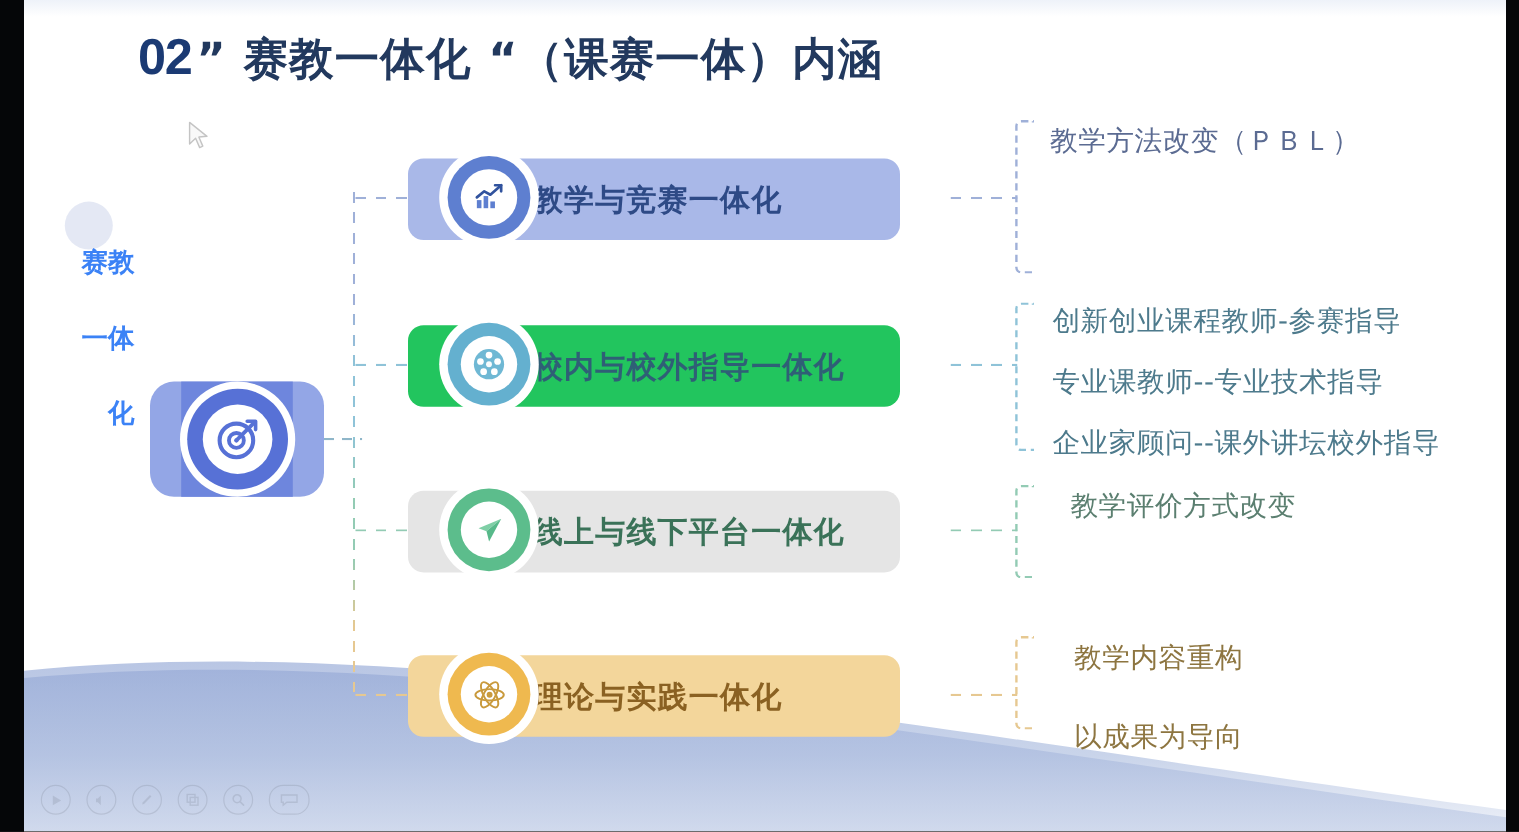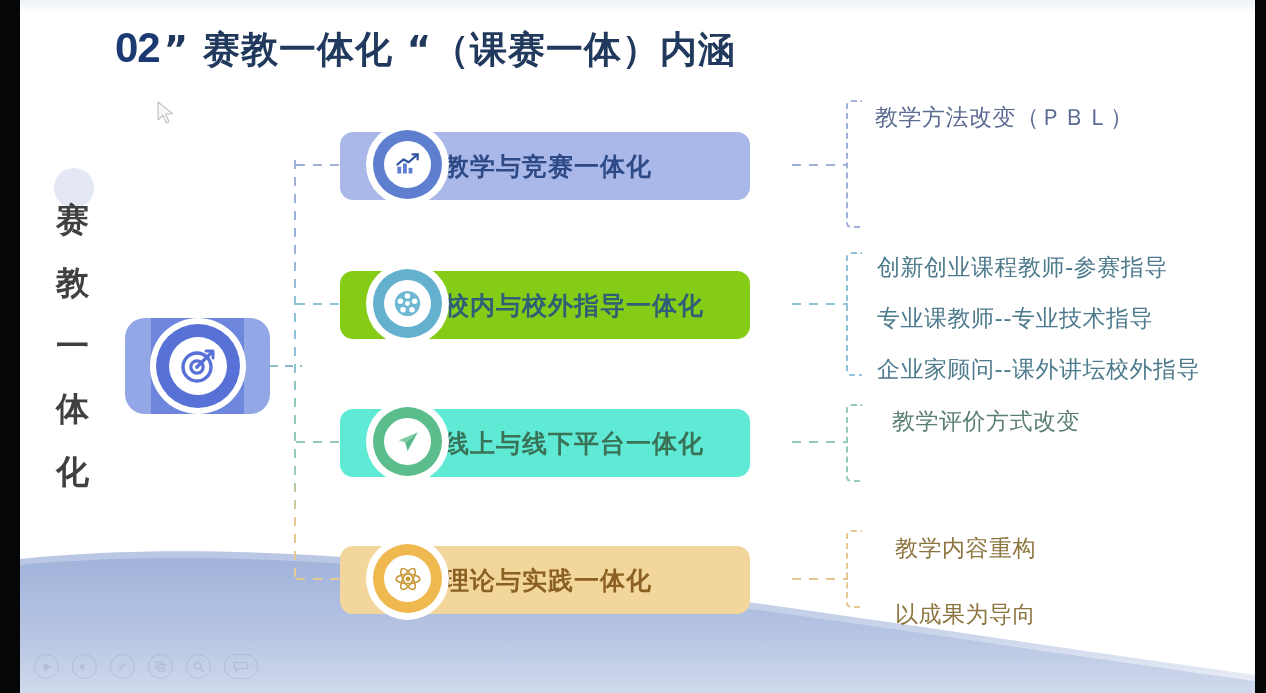--- a/index.html
+++ b/index.html
@@ -63,22 +63,22 @@
   .title-text{
     font-size:37px; font-weight:bold; color:#22395e;
     letter-spacing:1px;
     font-family:"DejaVu Sans","Liberation Sans",sans-serif;
   }
 
   
   .root-label{
     position:absolute; left:36px; top:188px;
     width:56px;
-    font-size:33px; font-weight:bold; color:#404040;
-    line-height:63px; text-align:left;
+    font-size:22px; font-weight:bold; color:#3b82f6;
+    line-height:63px; text-align:right;
     font-family:"DejaVu Sans","Liberation Sans",sans-serif;
   }
   .root-blob{
     position:absolute; left:34px; top:168px;
     width:40px; height:40px; border-radius:50%;
     background:#dfe4f2;
     opacity:.85;
   }
 
   
@@ -311,21 +311,21 @@
       </div>
       <div class="stub-right" style="left:772px; top:164px; background:#9fb0d8;"></div>
       <div class="bracket" style="left:826px; top:100px; height:128px; border-color:#9fb0d8;"></div>
       <div class="details" style="left:855px; top:102px; gap:17px; color:#5b6b92;">
         <span class="detail-item">教学方法改变（ＰＢＬ）</span>
       </div>
     </div>
 
     <div class="row">
       <div class="stub-left" style="left:276px; top:303px; background:#8fc3d8;"></div>
-      <div class="card" style="left:320px; top:271px; background:#84cc16;">
+      <div class="card" style="left:320px; top:271px; background:#22c55e;">
         <div class="badge">
           <div class="badge-ring" style="background:#64b0cf;">
             <div class="badge-core">
               <span>
                 <svg width="29" height="29" viewBox="0 0 26 26" aria-hidden="true">
                   <circle cx="13" cy="13" r="11.3" fill="#6fb8d4"></circle>
                   <circle cx="13" cy="6.2" r="2.5" fill="#ffffff"></circle>
                   <circle cx="6.6" cy="11" r="2.5" fill="#ffffff"></circle>
                   <circle cx="19.4" cy="11" r="2.5" fill="#ffffff"></circle>
                   <circle cx="9" cy="18.6" r="2.5" fill="#ffffff"></circle>
@@ -342,21 +342,21 @@
       <div class="bracket" style="left:826px; top:252px; height:124px; border-color:#8fc3d8;"></div>
       <div class="details" style="left:857px; top:252px; gap:20px; color:#4d7a8c;">
         <span class="detail-item">创新创业课程教师-参赛指导</span>
         <span class="detail-item">专业课教师--专业技术指导</span>
         <span class="detail-item">企业家顾问--课外讲坛校外指导</span>
       </div>
     </div>
 
     <div class="row">
       <div class="stub-left" style="left:276px; top:441px; background:#93cbb4;"></div>
-      <div class="card" style="left:320px; top:409px; background:#5eead4;">
+      <div class="card" style="left:320px; top:409px; background:#e5e5e5;">
         <div class="badge">
           <div class="badge-ring" style="background:#5cbd8c;">
             <div class="badge-core">
               <span>
                 <svg width="26" height="26" viewBox="0 0 24 24" aria-hidden="true">
                   <path d="M21 3 L3.5 10.4 L9.6 12.7 L21 3 Z" fill="#7fcfa6"></path>
                   <path d="M21 3 L9.6 12.7 L11.6 20.5 L21 3 Z" fill="#57b98a"></path>
                 </svg>
               </span>
             </div>

